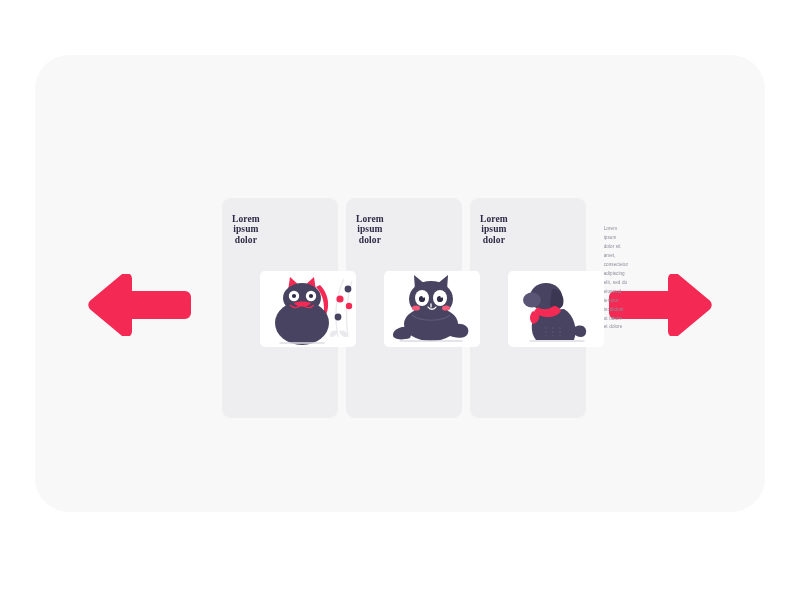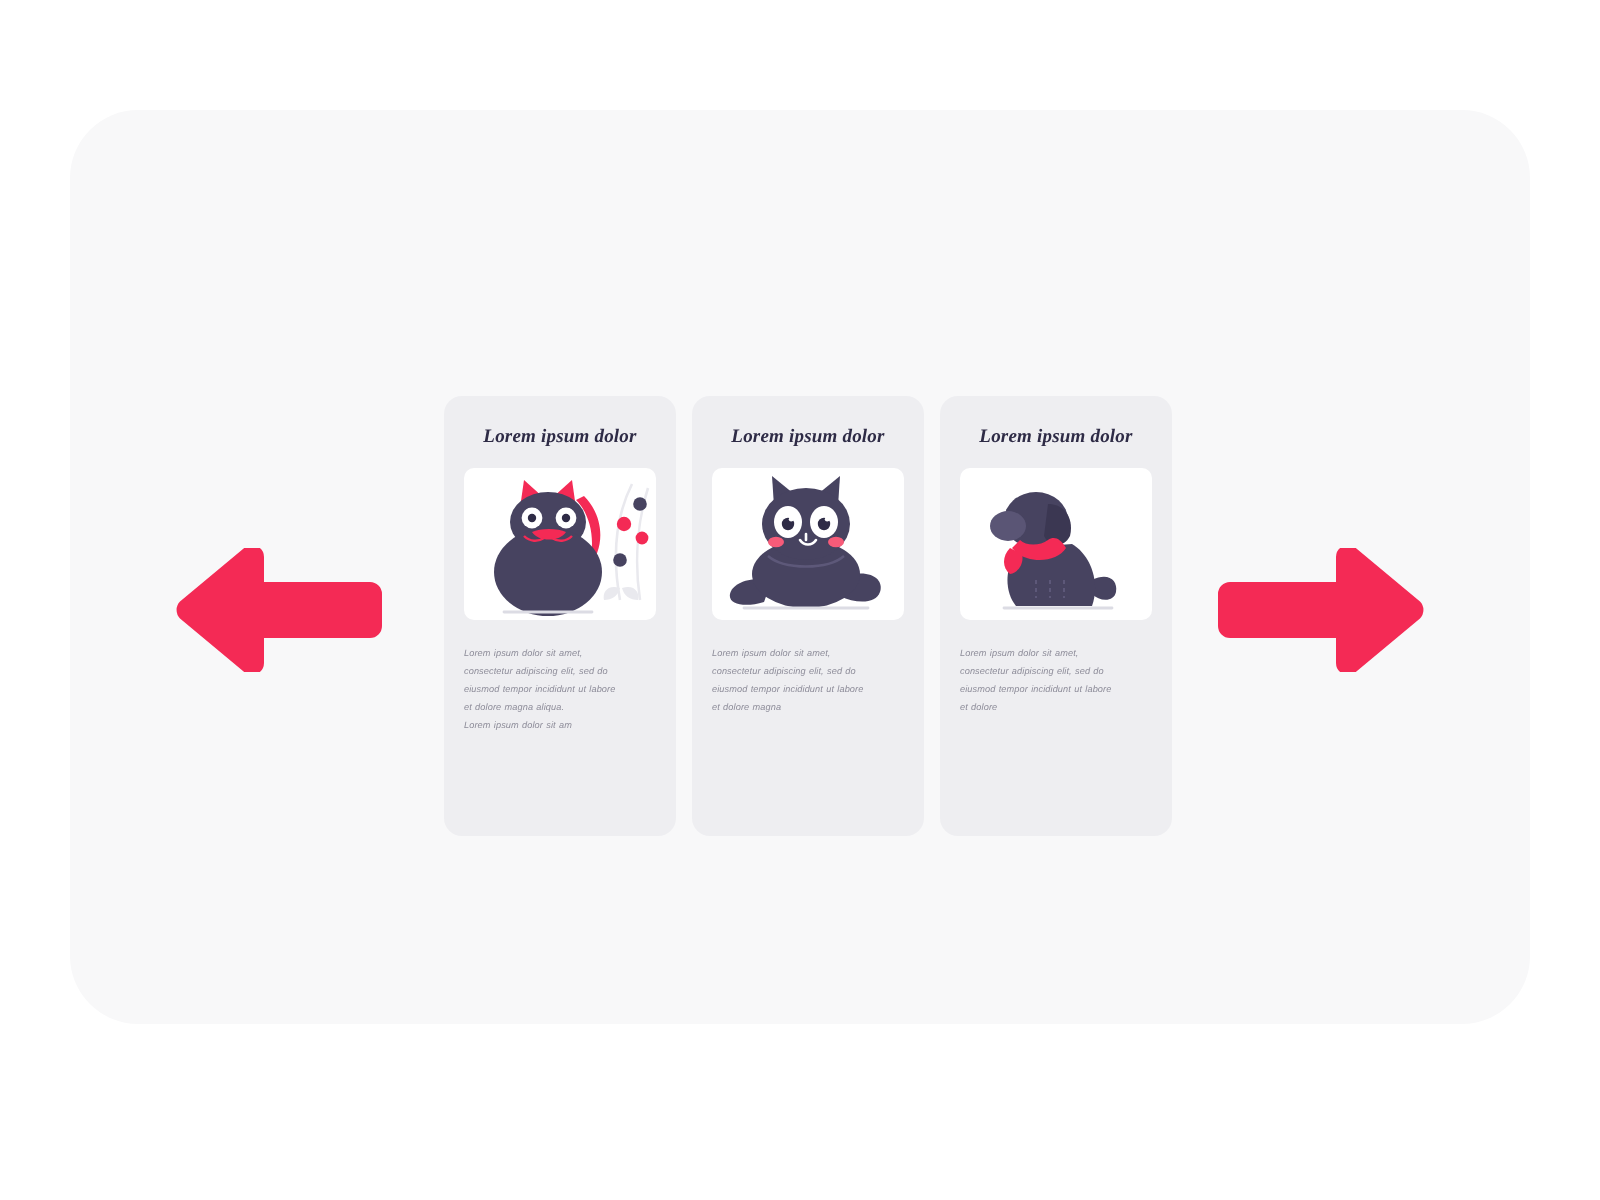--- a/index.html
+++ b/index.html
@@ -54,22 +54,21 @@
     align-items: flex-start;
     gap: 8px;
   }
 
   .card {
     background: #eeeef1;
     border-radius: 9px;
     padding: 14px 10px 12px 10px;
     box-sizing: border-box;
     display: flex;
-    flex-direction: column;
-    font-style: italic;
+    flex-direction: row;
   }
   .card-1 { width: 116px; height: 220px; }
   .card-2 { width: 116px; height: 220px; }
   .card-3 { width: 116px; height: 220px; }
 
   .card-title {
     font-family: "Liberation Serif", serif;
     font-weight: bold;
     font-size: 9.5px;
     letter-spacing: .1px;

